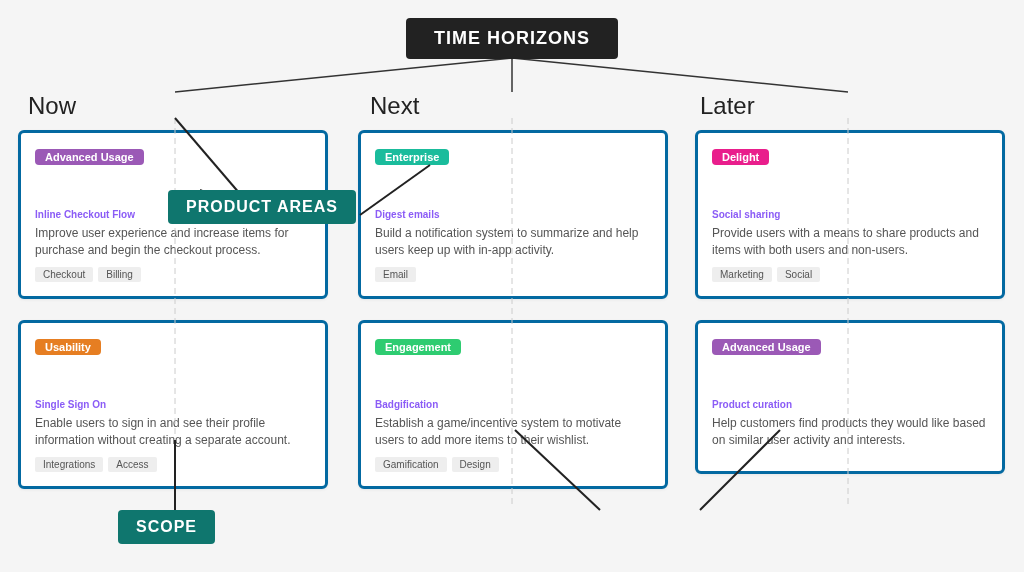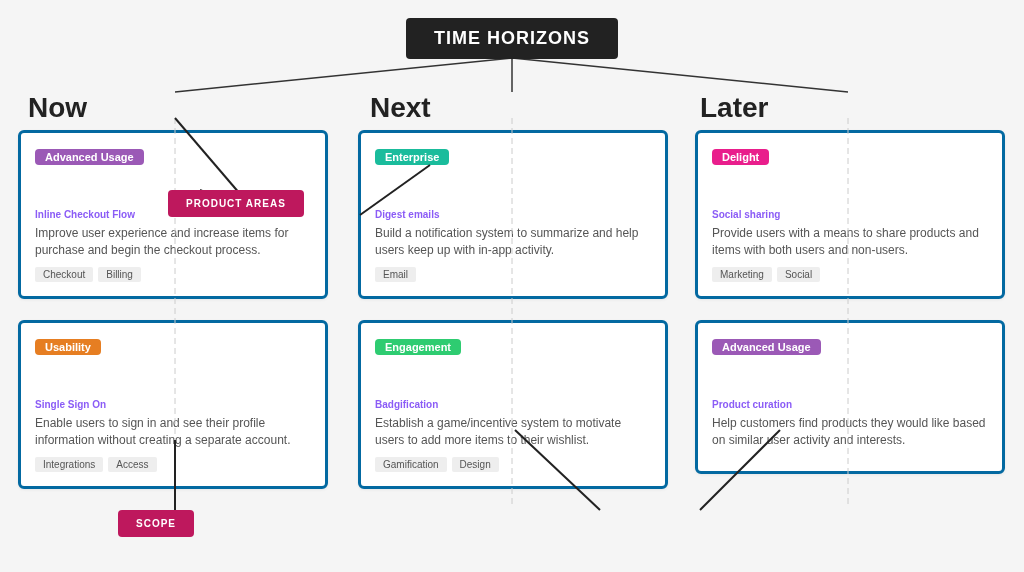--- a/index.html
+++ b/index.html
@@ -29,22 +29,22 @@
       font-weight: 800;
       letter-spacing: 1px;
       padding: 10px 28px;
       border-radius: 4px;
       white-space: nowrap;
       z-index: 10;
     }
     
     .col-header {
       position: absolute;
-      font-size: 28px;
-      font-weight: 700;
+      font-size: 24px;
+      font-weight: 400;
       color: #222;
       top: 92px;
     }
     .col-header-now { left: 28px; }
     .col-header-next { left: 370px; }
     .col-header-later { left: 700px; }
 
     
     .card {
       position: absolute;
@@ -108,23 +108,23 @@
       top: 0; left: 0;
       width: 1024px;
       height: 572px;
       pointer-events: none;
       z-index: 2;
     }
 
     
     .annotation-box {
       position: absolute;
-      background: #be185d;
+      background: #0f766e;
       color: #fff;
-      font-size: 10px;
+      font-size: 16px;
       font-weight: 800;
       letter-spacing: 1px;
       padding: 8px 18px;
       border-radius: 4px;
       white-space: nowrap;
       z-index: 10;
     }
     .annotation-product-areas {
       top: 190px;
       left: 168px;

